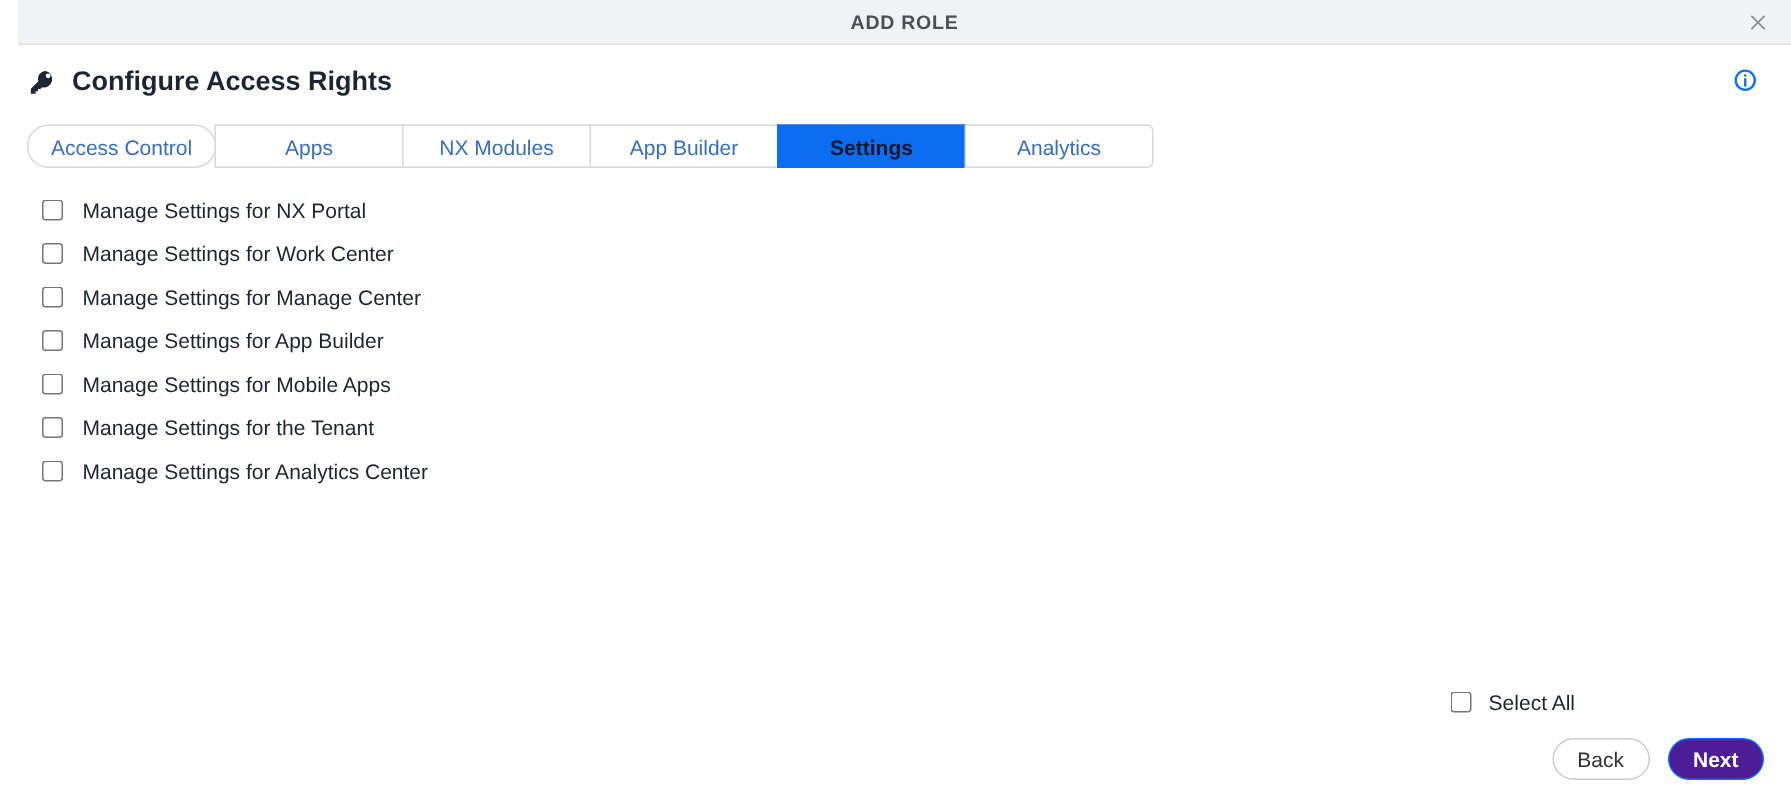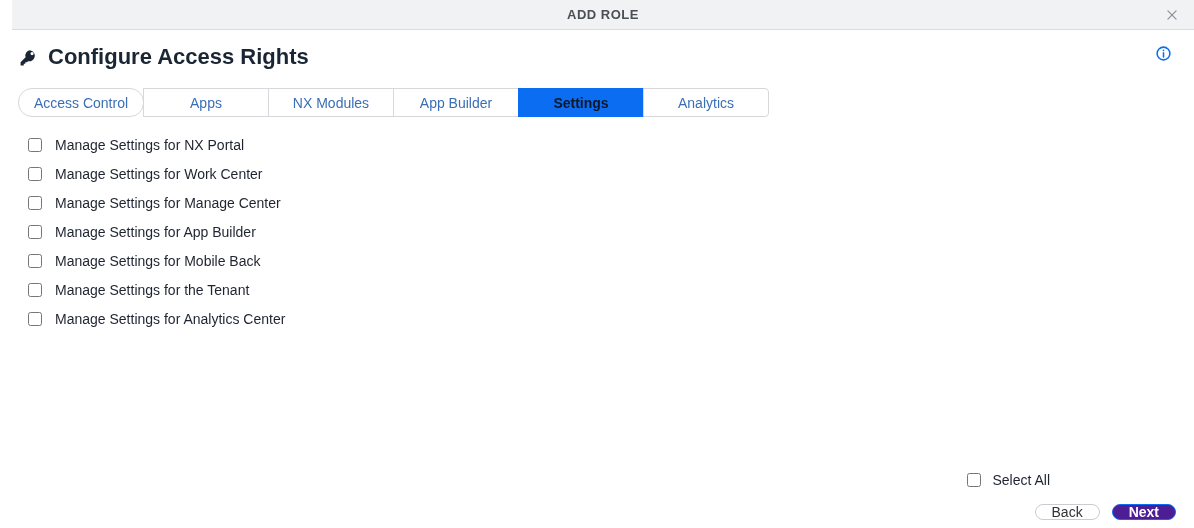--- a/index.html
+++ b/index.html
@@ -58,21 +58,21 @@
 
   .section-head {
     display: flex;
     align-items: center;
     gap: 10px;
     margin-top: 4px;
   }
   .section-head .key-icon { width: 20px; height: 20px; color: #1b2634; display:flex; align-items:center; justify-content:center; }
   .section-head .key-icon svg { width: 19px; height: 19px; }
   .section-head h2 {
-    font-size: 22px;
+    font-size: 18px;
     font-weight: 700;
     color: #1b2634;
     margin: 0;
   }
 
   .info-icon {
     position: absolute;
     top: 14px;
     right: 22px;
     width: 18px; height: 18px;
@@ -150,21 +150,21 @@
   }
   .select-all input[type="checkbox"] {
     width: 14px; height: 14px;
     accent-color: #0b6ef2;
     cursor: pointer;
   }
   .select-all label { font-size: 14px; color:#1e2430; cursor:pointer; }
 
   .buttons { display:flex; gap: 12px; }
   .btn {
-    height: 16px;
+    height: 28px;
     min-width: 58px;
     padding: 0 16px;
     border-radius: 14px;
     font-size: 14px;
     display: flex;
     align-items: center;
     justify-content: center;
     cursor: pointer;
     user-select: none;
   }
@@ -247,21 +247,21 @@
       <div class="perm-row">
         <input type="checkbox" style="">
         <label>Manage Settings for Manage Center</label>
       </div>
       <div class="perm-row">
         <input type="checkbox" style="">
         <label>Manage Settings for App Builder</label>
       </div>
       <div class="perm-row">
         <input type="checkbox" style="">
-        <label>Manage Settings for Mobile Back</label>
+        <label>Manage Settings for Mobile Apps</label>
       </div>
       <div class="perm-row">
         <input type="checkbox" style="">
         <label>Manage Settings for the Tenant</label>
       </div>
       <div class="perm-row">
         <input type="checkbox" style="">
         <label>Manage Settings for Analytics Center</label>
       </div>
     </div>

